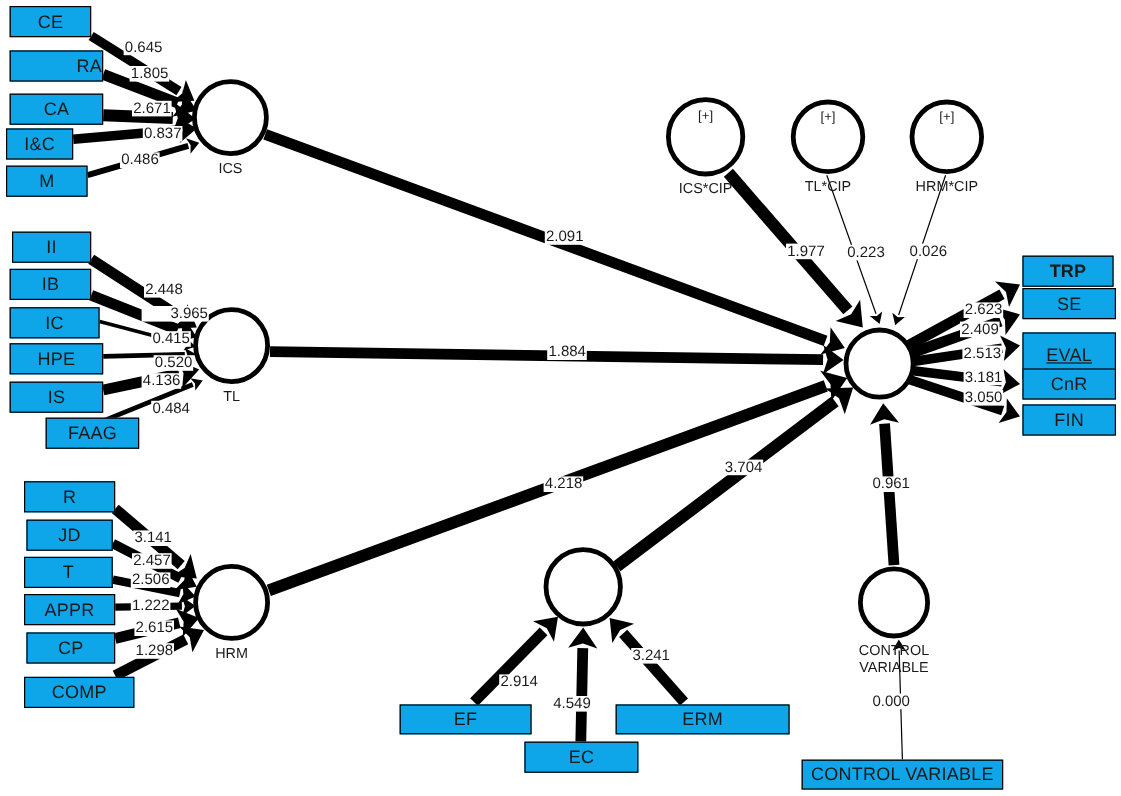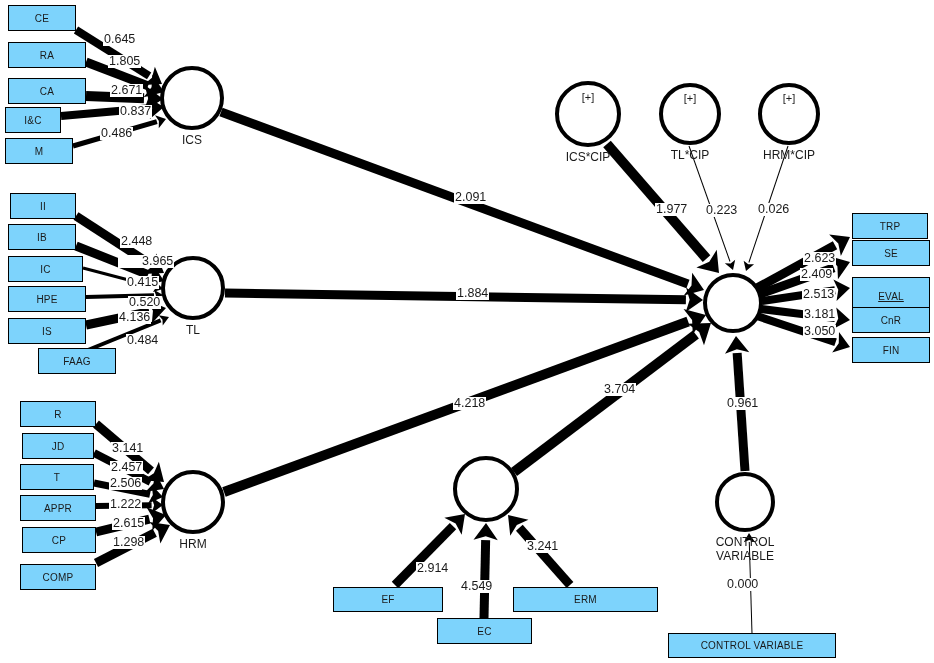--- a/index.html
+++ b/index.html
@@ -23,25 +23,25 @@
     left: 0;
     top: 0;
     width: 934px;
     height: 663px;
     pointer-events: none;
   }
   .node-box {
     position: absolute;
     box-sizing: border-box;
     border: 1px solid #000000;
-    background: #7dd3fc;
+    background: #0ea5e9;
     display: flex;
     align-items: center;
     justify-content: center;
-    font-size: 10px;
+    font-size: 15px;
     color: #1a1a1a;
     letter-spacing: 0.2px;
     z-index: 5;
   }
   .node-circle {
     position: absolute;
     box-sizing: border-box;
     border: 4px solid #000000;
     border-radius: 50%;
     background: #ffffff;
@@ -152,21 +152,21 @@
       <polygon points="488.4990031014499,618.0947158547674 490.1390828533339,540.190927640277 481.1410766504341,540.0014959307422 479.5009968985501,617.9052841452326" fill="#000000"></polygon>
       <polygon points="486,523 497.7873881257987,540.3519445933815 485.7192622064695,536.3350451926975 473.4927713779693,539.8404789776376" fill="#000000"></polygon>
       <polygon points="573.3686468107792,582.0163413961669 522.7065495053447,524.817199277128 515.9692558837863,530.7845164847942 566.6313531892208,587.9836586038331" fill="#000000"></polygon>
       <polygon points="508,515 528.4332490836695,519.7449796506119 516.8435641017611,524.9846691471496 510.24255630546156,535.8567361113103" fill="#000000"></polygon>
     </svg>
 
   <div id="boxes-layer">
       <div class="node-box" style="left: 8px; top: 5px; width: 68px; height: 26px;">
         <span>CE</span>
       </div>
-      <div class="node-box" style="left: 8px; top: 42px; width: 78px; height: 26px;">
+      <div class="node-box" style="left: 8px; top: 42px; width: 78px; height: 26px; justify-content: flex-end;">
         <span>RA</span>
       </div>
       <div class="node-box" style="left: 8px; top: 78px; width: 78px; height: 26px;">
         <span>CA</span>
       </div>
       <div class="node-box" style="left: 5px; top: 107px; width: 56px; height: 26px;">
         <span>I&amp;C</span>
       </div>
       <div class="node-box" style="left: 5px; top: 138px; width: 68px; height: 26px;">
         <span>M</span>
@@ -197,24 +197,24 @@
       </div>
       <div class="node-box" style="left: 20px; top: 464px; width: 74px; height: 26px;">
         <span>T</span>
       </div>
       <div class="node-box" style="left: 20px; top: 495px; width: 76px; height: 26px;">
         <span>APPR</span>
       </div>
       <div class="node-box" style="left: 22px; top: 527px; width: 74px; height: 26px;">
         <span>CP</span>
       </div>
-      <div class="node-box" style="left: 20px; top: 564px; width: 76px; height: 26px;">
+      <div class="node-box" style="left: 20px; top: 564px; width: 92px; height: 26px;">
         <span>COMP</span>
       </div>
-      <div class="node-box" style="left: 852px; top: 213px; width: 76px; height: 26px;">
+      <div class="node-box" style="left: 852px; top: 213px; width: 76px; height: 26px; font-weight: bold;">
         <span>TRP</span>
       </div>
       <div class="node-box" style="left: 852px; top: 240px; width: 78px; height: 26px;">
         <span>SE</span>
       </div>
       <div class="node-box" style="left: 852px; top: 277px; width: 78px; height: 39px; text-decoration: underline;">
         <span>EVAL</span>
       </div>
       <div class="node-box" style="left: 852px; top: 307px; width: 78px; height: 26px;">
         <span>CnR</span>

